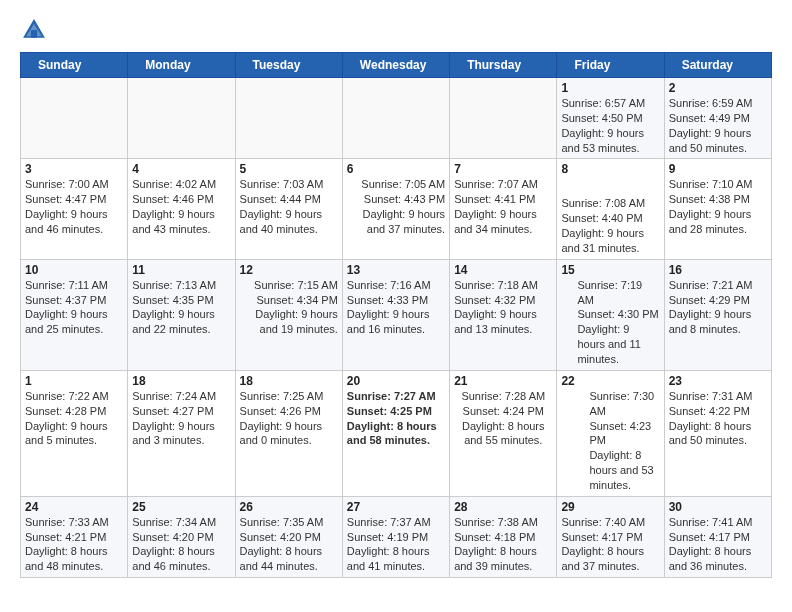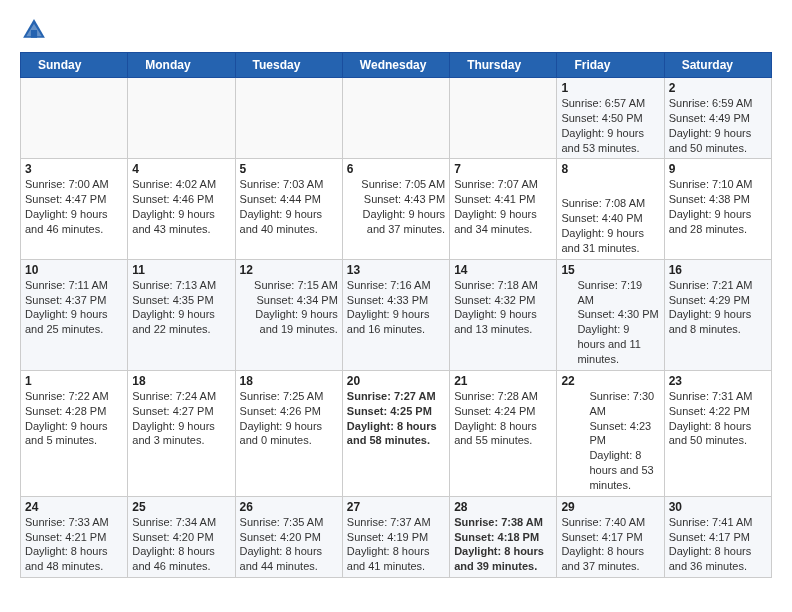--- a/index.html
+++ b/index.html
@@ -251,21 +251,21 @@
 Daylight: 9 hours and 0 minutes.</div>
           </td>
           <td>
             <span class="day-number">20</span>
             <div class="day-info" style="white-space: pre-line; font-weight: bold;">Sunrise: 7:27 AM
 Sunset: 4:25 PM
 Daylight: 8 hours and 58 minutes.</div>
           </td>
           <td>
             <span class="day-number">21</span>
-            <div class="day-info" style="white-space: pre-line;">Sunrise: 7:28 AM
+            <div class="day-info" style="white-space: pre-line; text-align: center;">Sunrise: 7:28 AM
 Sunset: 4:24 PM
 Daylight: 8 hours and 55 minutes.</div>
           </td>
           <td>
             <span class="day-number">22</span>
             <div class="day-info" style="white-space: pre-line; margin-left: 28px;">Sunrise: 7:30 AM
 Sunset: 4:23 PM
 Daylight: 8 hours and 53 minutes.</div>
           </td>
           <td>
@@ -295,21 +295,21 @@
 Daylight: 8 hours and 44 minutes.</div>
           </td>
           <td>
             <span class="day-number">27</span>
             <div class="day-info" style="white-space: pre-line;">Sunrise: 7:37 AM
 Sunset: 4:19 PM
 Daylight: 8 hours and 41 minutes.</div>
           </td>
           <td>
             <span class="day-number">28</span>
-            <div class="day-info" style="white-space: pre-line; font-weight: bold;">Sunrise: 7:38 AM
+            <div class="day-info" style="white-space: pre-line;">Sunrise: 7:38 AM
 Sunset: 4:18 PM
 Daylight: 8 hours and 39 minutes.</div>
           </td>
           <td>
             <span class="day-number">29</span>
             <div class="day-info" style="white-space: pre-line;">Sunrise: 7:40 AM
 Sunset: 4:17 PM
 Daylight: 8 hours and 37 minutes.</div>
           </td>
           <td>

